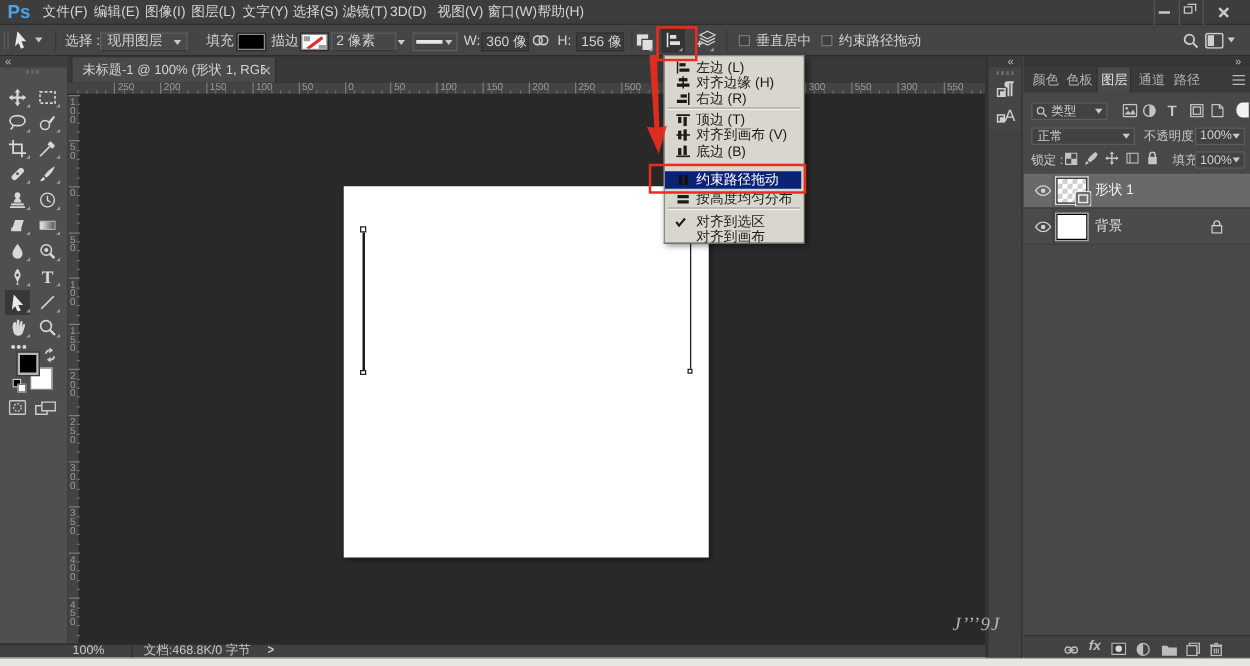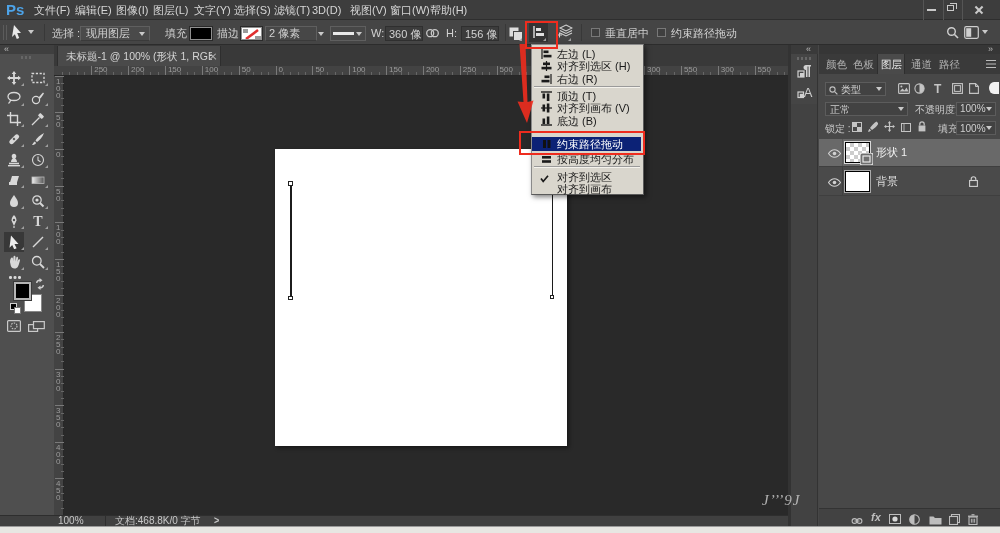--- a/index.html
+++ b/index.html
@@ -581,21 +581,21 @@
         <line x1="1" y1="0" x2="1" y2="10" stroke="#1a1a1a" stroke-width="1.2"></line>
         <rect x="2.5" y="1.5" width="5" height="2.6" fill="#1a1a1a"></rect>
         <rect x="2.5" y="5.8" width="8" height="2.6" fill="#1a1a1a"></rect>
       </svg></div>
     <div class="abs" style="left:557px;top:53.5px;transform:translateY(-50%);color:#1a1a1a;font-size:11px;white-space:nowrap;z-index:12">左边 (L)</div>
 <div class="ico" style="left:541px;top:61.4px;z-index:12"><svg width="11" height="10" viewBox="0 0 11 10" style="">
         <line x1="5.5" y1="0" x2="5.5" y2="10" stroke="#1a1a1a" stroke-width="1.2"></line>
         <rect x="2" y="1.5" width="7" height="2.6" fill="#1a1a1a"></rect>
         <rect x="0.5" y="5.8" width="10" height="2.6" fill="#1a1a1a"></rect>
       </svg></div>
-    <div class="abs" style="left:557px;top:66.4px;transform:translateY(-50%);color:#1a1a1a;font-size:11px;white-space:nowrap;z-index:12">对齐到选区 (H)</div>
+    <div class="abs" style="left:557px;top:66.4px;transform:translateY(-50%);color:#1a1a1a;font-size:11px;white-space:nowrap;z-index:12">对齐边缘 (H)</div>
 <div class="ico" style="left:541px;top:74.0px;z-index:12"><svg width="11" height="10" viewBox="0 0 11 10" style="">
         <line x1="10" y1="0" x2="10" y2="10" stroke="#1a1a1a" stroke-width="1.2"></line>
         <rect x="3.5" y="1.5" width="5" height="2.6" fill="#1a1a1a"></rect>
         <rect x="0.5" y="5.8" width="8" height="2.6" fill="#1a1a1a"></rect>
       </svg></div>
     <div class="abs" style="left:557px;top:79.0px;transform:translateY(-50%);color:#1a1a1a;font-size:11px;white-space:nowrap;z-index:12">右边 (R)</div>
 <div class="abs" style="left:534px;top:86px;width:106px;height:1px;background:#9a9a9a;z-index:12"></div>
     <div class="abs" style="left:534px;top:87px;width:106px;height:1px;background:#f4f2ec;z-index:12"></div>
 <div class="ico" style="left:541px;top:90.5px;z-index:12"><svg width="11" height="10" viewBox="0 0 11 10" style="">
         <line x1="0" y1="1" x2="11" y2="1" stroke="#1a1a1a" stroke-width="1.4"></line>

